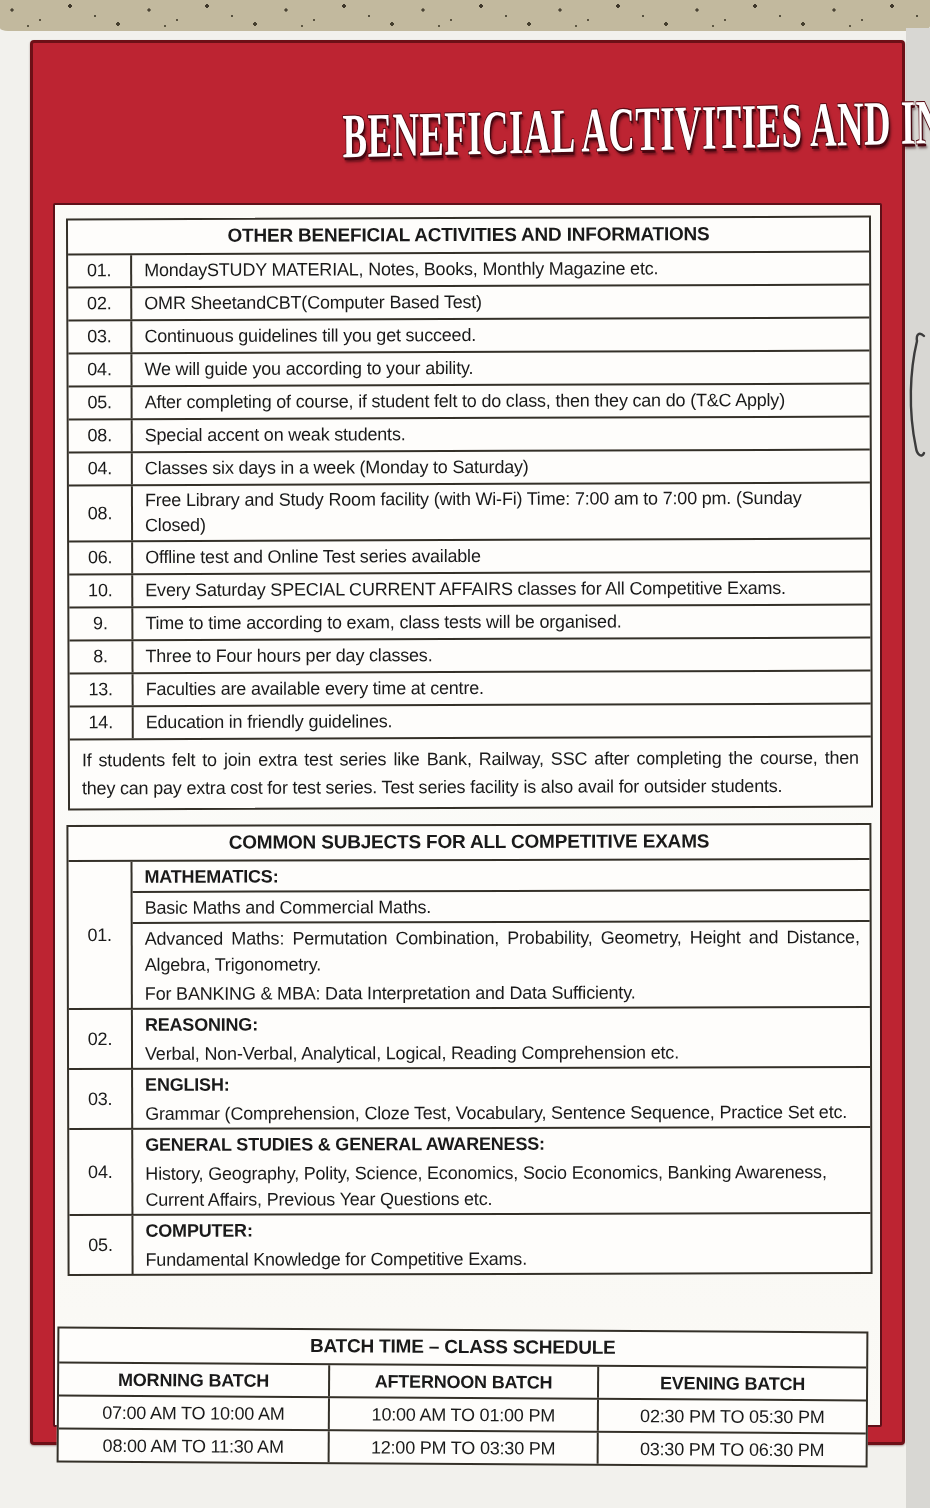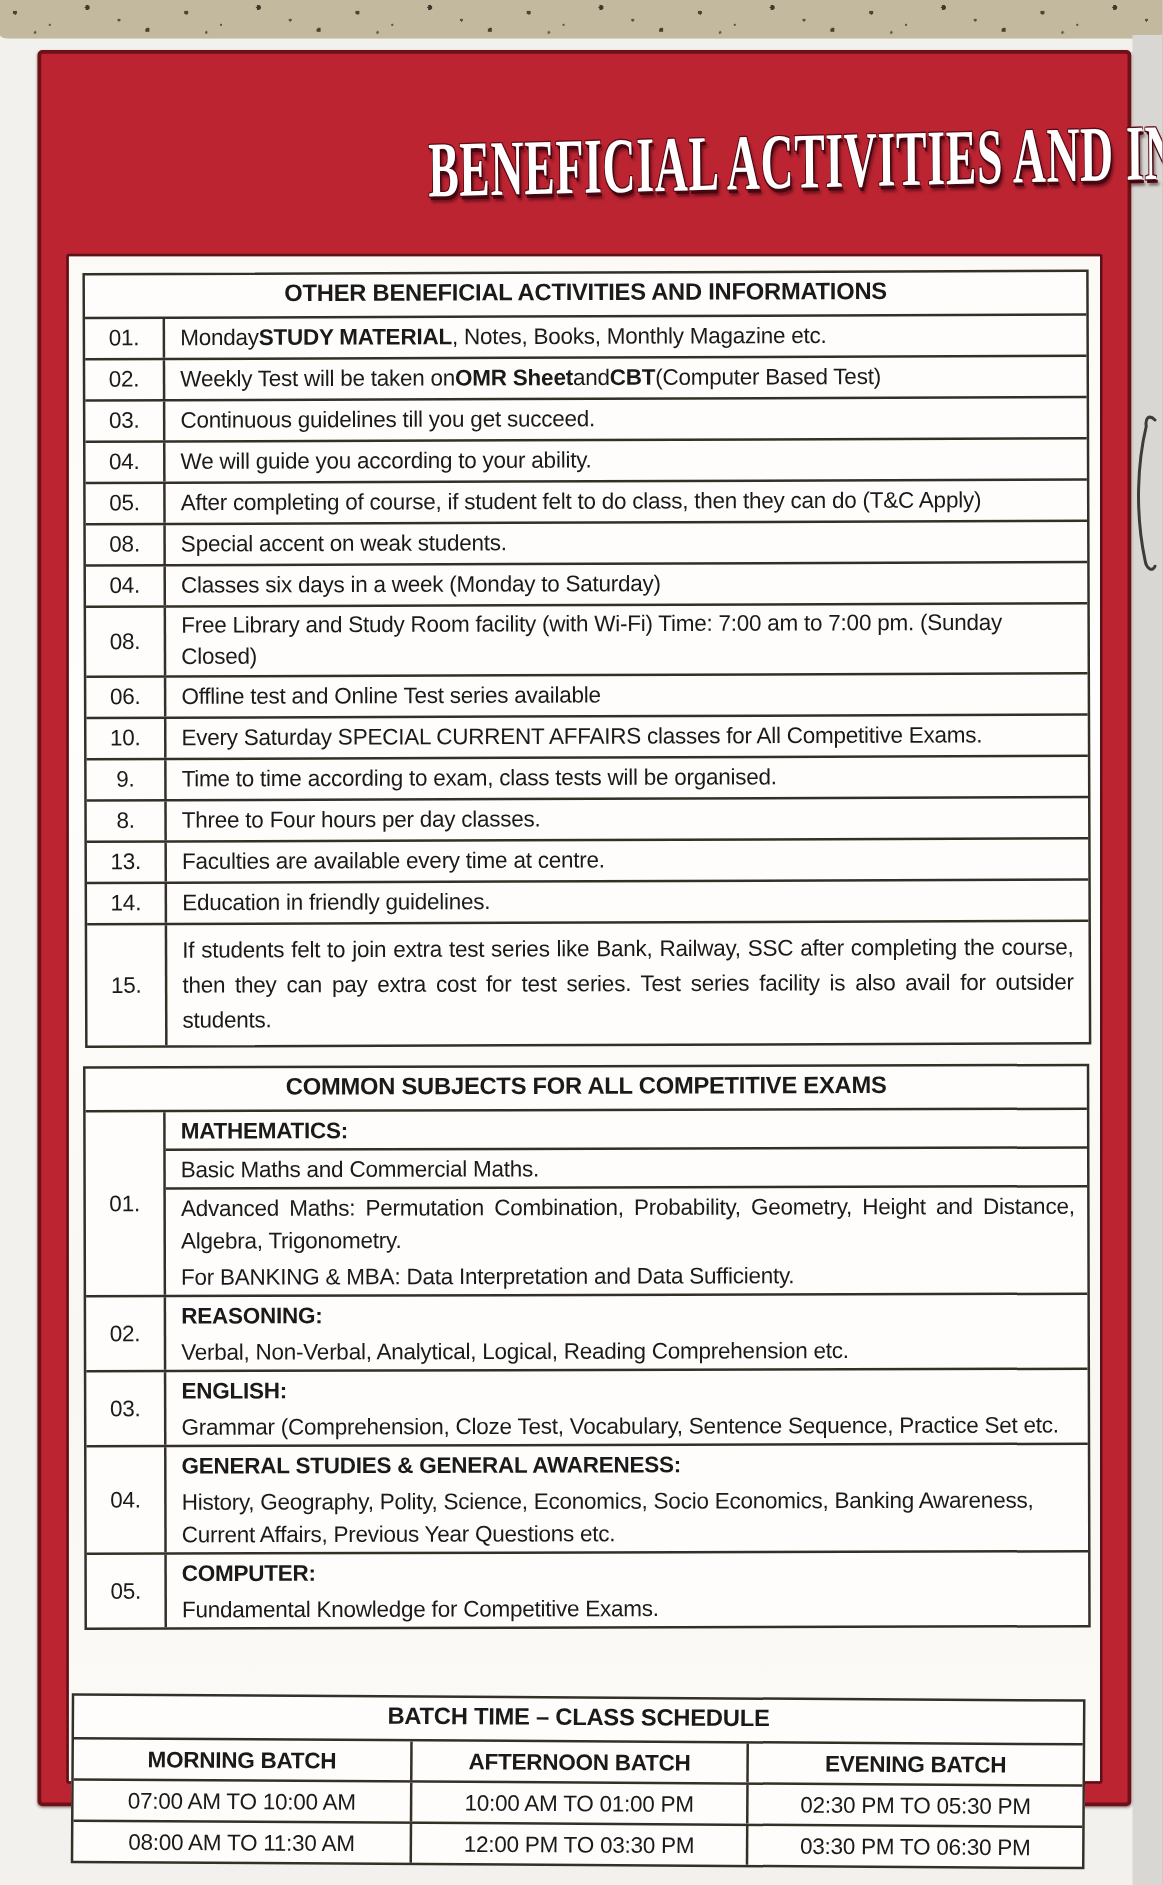--- a/index.html
+++ b/index.html
@@ -106,21 +106,21 @@
     display:flex; align-items:center; justify-content:center;
   }
   .arow .atext{
     flex:1; display:flex; align-items:center;
     padding:2px 10px 2px 12px; line-height:25px;
   }
   .arow.tall .atext{
     display:block; text-align:justify;
     padding:6px 12px 6px 12px; line-height:28px;
   }
-  .atext b{ font-weight:bold; }
+  .atext b{ font-weight:normal; }
 
   
   .subj{ margin:15px 8px 0 12px; transform:rotate(-0.15deg); }
   .srow{ display:flex; border-top:2px solid var(--line); align-items:stretch; }
   .srow .num{
     width:62px; flex:0 0 62px;
     border-right:2px solid var(--line);
     display:flex; align-items:center; justify-content:center;
   }
   .srow .stext{ flex:1; display:flex; flex-direction:column; justify-content:center; }
@@ -169,21 +169,20 @@
               <div class="num">01.</div>
               <div class="atext">
                 <span>Monday </span>
                 <b>STUDY MATERIAL</b>
                 <span>, Notes, Books, Monthly Magazine etc.</span>
               </div>
             </div>
             <div class="arow">
               <div class="num">02.</div>
               <div class="atext">
-                <span>Weekly Test will be taken on </span>
                 <b>OMR Sheet</b>
                 <span> and </span>
                 <b>CBT</b>
                 <span> (Computer Based Test)</span>
               </div>
             </div>
             <div class="arow">
               <div class="num">03.</div>
               <div class="atext">
                 <span>Continuous guidelines till you get succeed.</span>
@@ -249,21 +248,20 @@
                 <span>Faculties are available every time at centre.</span>
               </div>
             </div>
             <div class="arow">
               <div class="num">14.</div>
               <div class="atext">
                 <span>Education in friendly guidelines.</span>
               </div>
             </div>
             <div class="arow tall">
-              <div class="num">15.</div>
               <div class="atext"><span>If students felt to join extra test series like Bank, Railway, SSC after completing the course, then they can pay extra cost for test series. Test series facility is also avail for outsider students.</span></div>
             </div>
           </div>
       </section>
 
       <section class="tbl subj">
         <div class="tbl-header">COMMON SUBJECTS FOR ALL COMPETITIVE EXAMS</div>
         <div id="subj-rows">
             <div class="srow">
               <div class="num">01.</div>

